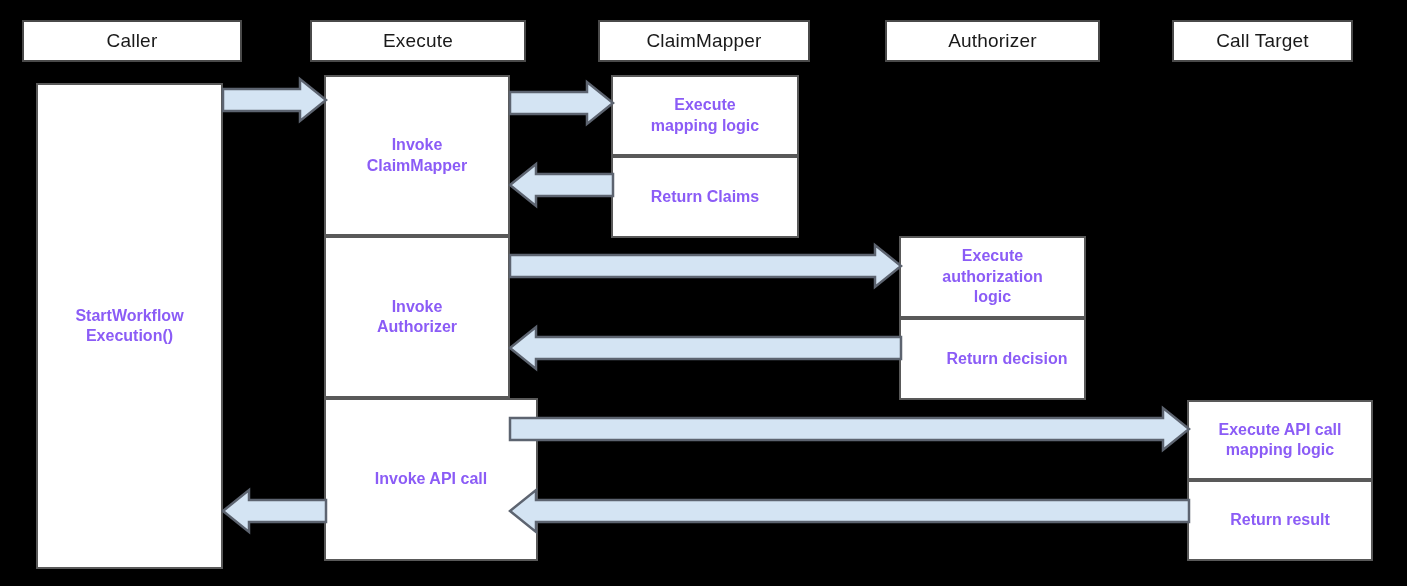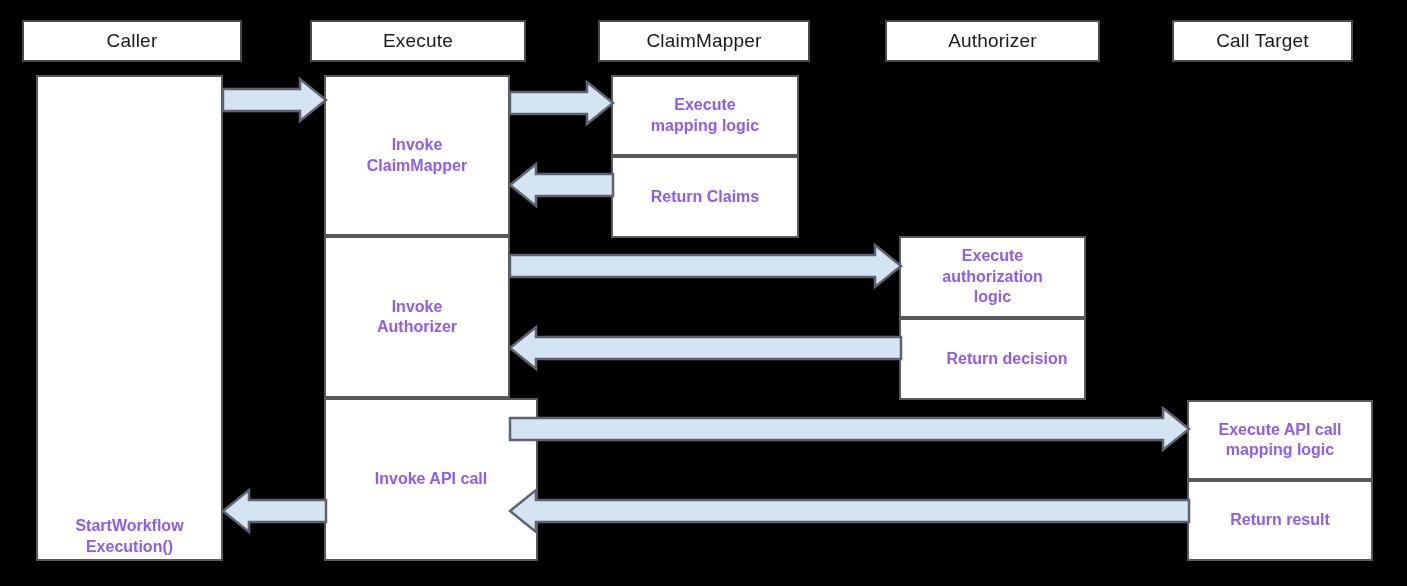--- a/index.html
+++ b/index.html
@@ -57,21 +57,21 @@
 
 <div id="canvas">
   <div id="lane-headers">
       <div class="lane-header" style="left: 22px; top: 20px; width: 220px; height: 42px;">Caller</div>
       <div class="lane-header" style="left: 310px; top: 20px; width: 216px; height: 42px;">Execute</div>
       <div class="lane-header" style="left: 598px; top: 20px; width: 212px; height: 42px;">ClaimMapper</div>
       <div class="lane-header" style="left: 885px; top: 20px; width: 215px; height: 42px;">Authorizer</div>
       <div class="lane-header" style="left: 1172px; top: 20px; width: 181px; height: 42px;">Call Target</div>
     </div>
   <div id="activations">
-      <div class="act-box" style="left: 36px; top: 75px; width: 187px; height: 486px; align-items: flex-end;">
+      <div class="act-box" style="left: 36px; top: 83px; width: 187px; height: 486px;">
         <span style="white-space: pre-line;">StartWorkflow
 Execution()</span>
       </div>
       <div class="act-box" style="left: 324px; top: 75px; width: 186px; height: 161px;">
         <span style="white-space: pre-line;">Invoke
 ClaimMapper</span>
       </div>
       <div class="act-box" style="left: 324px; top: 236px; width: 186px; height: 162px;">
         <span style="white-space: pre-line;">Invoke
 Authorizer</span>

